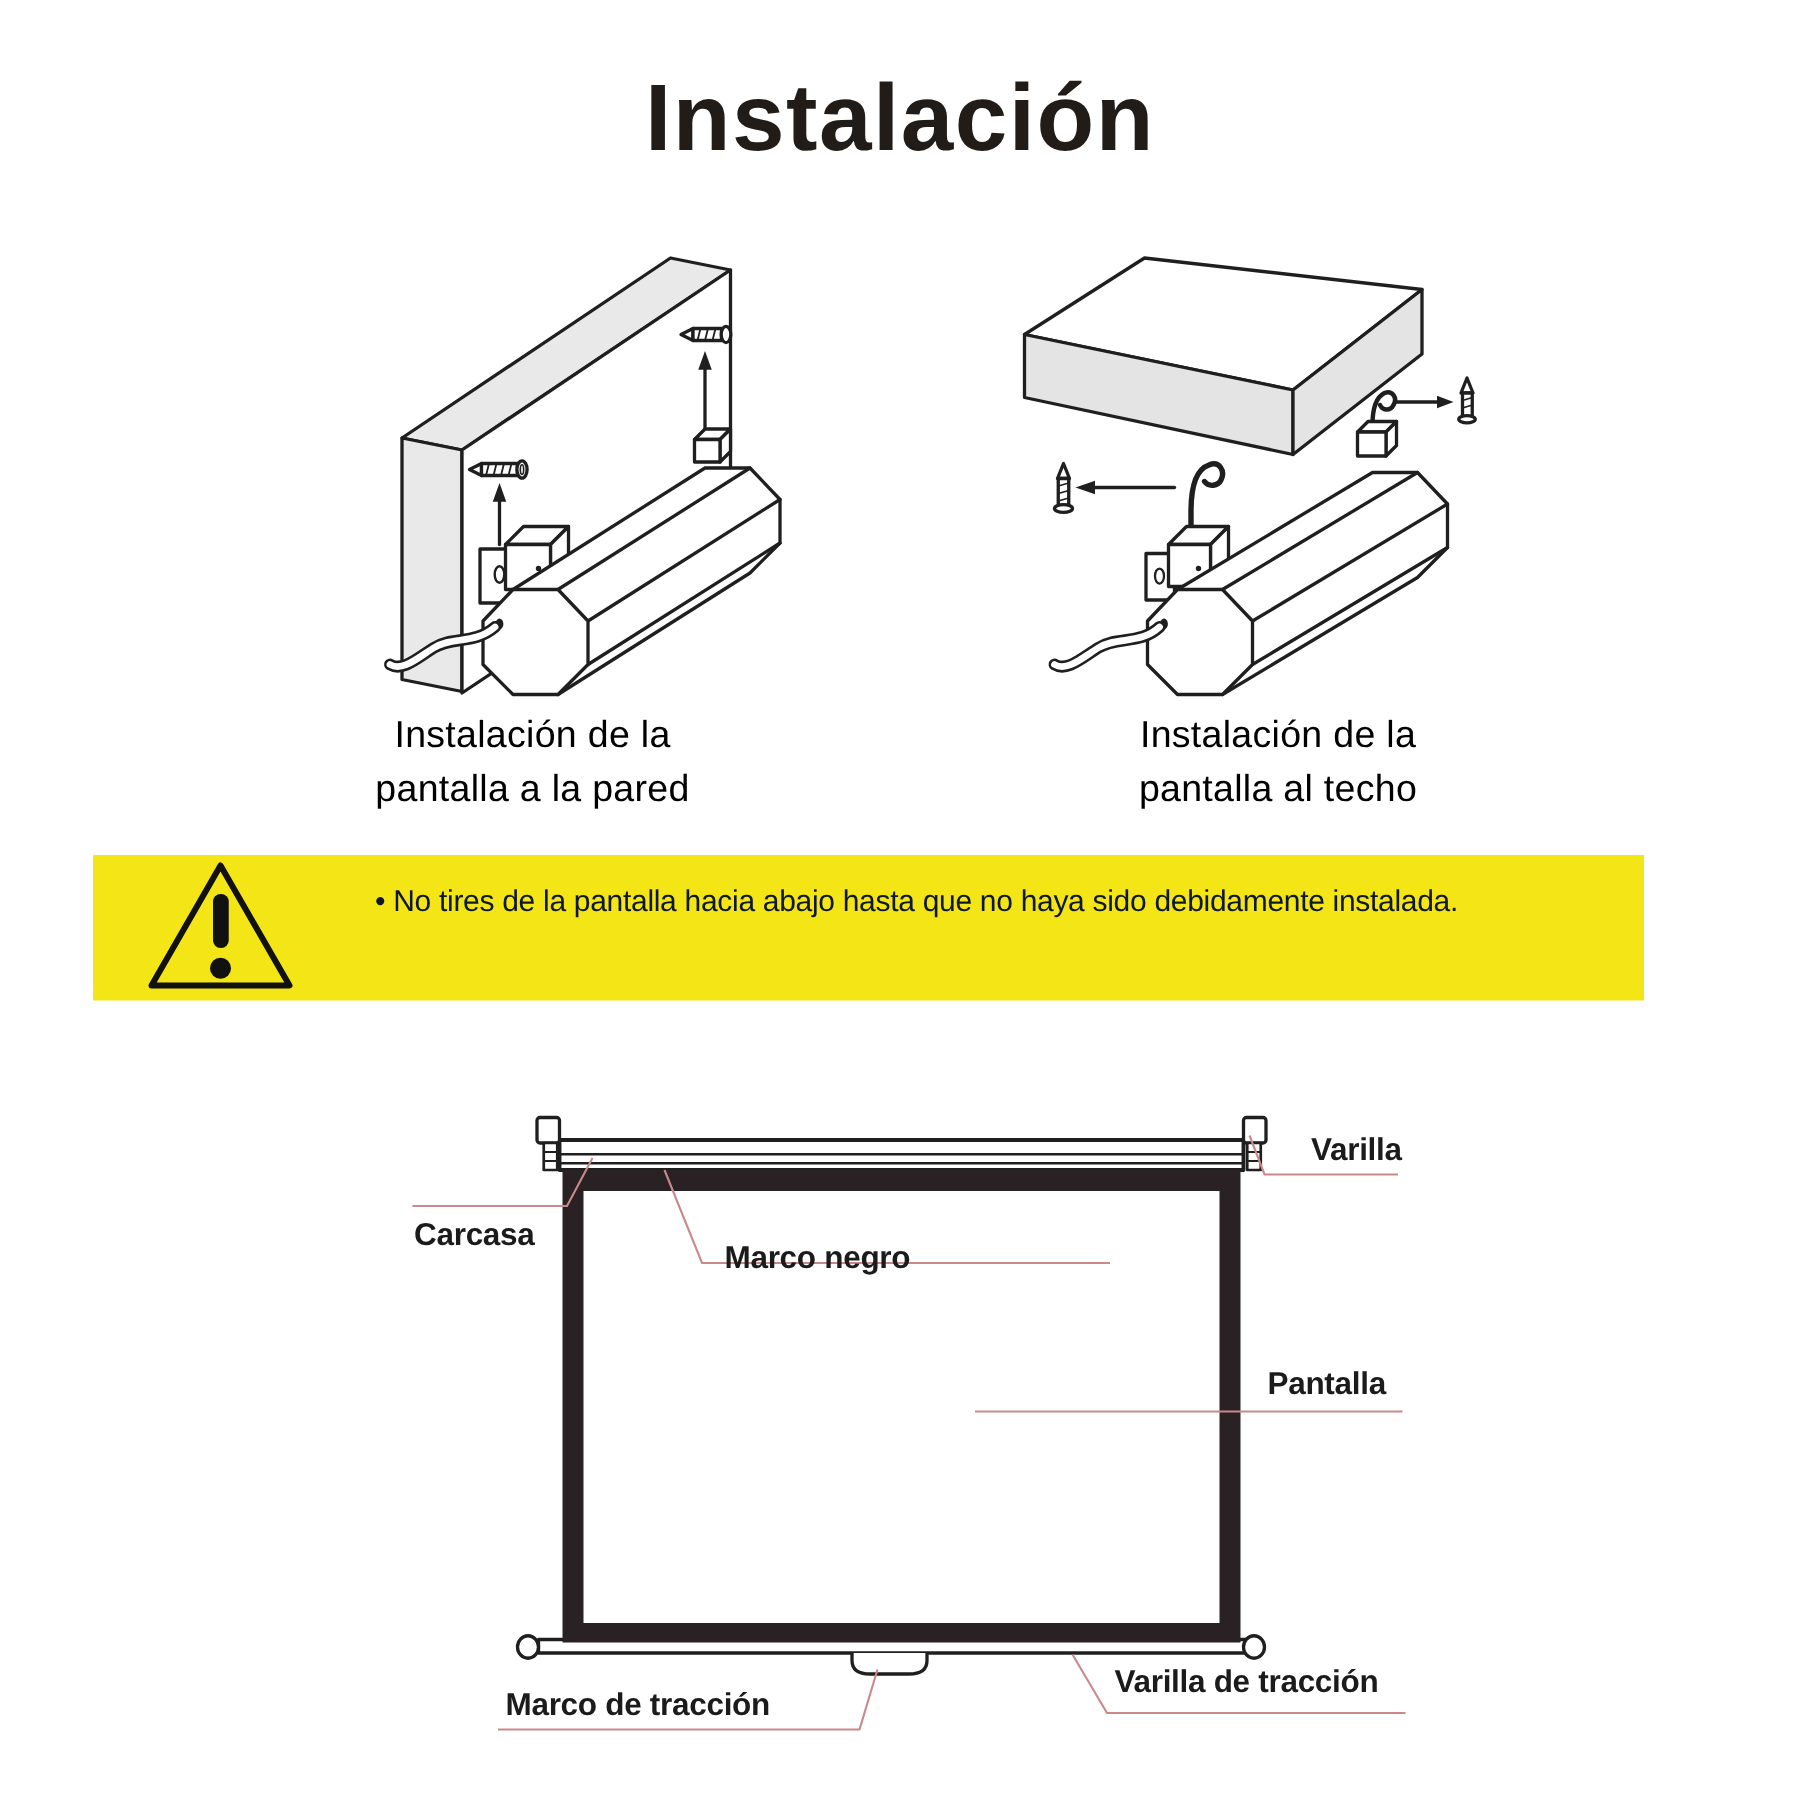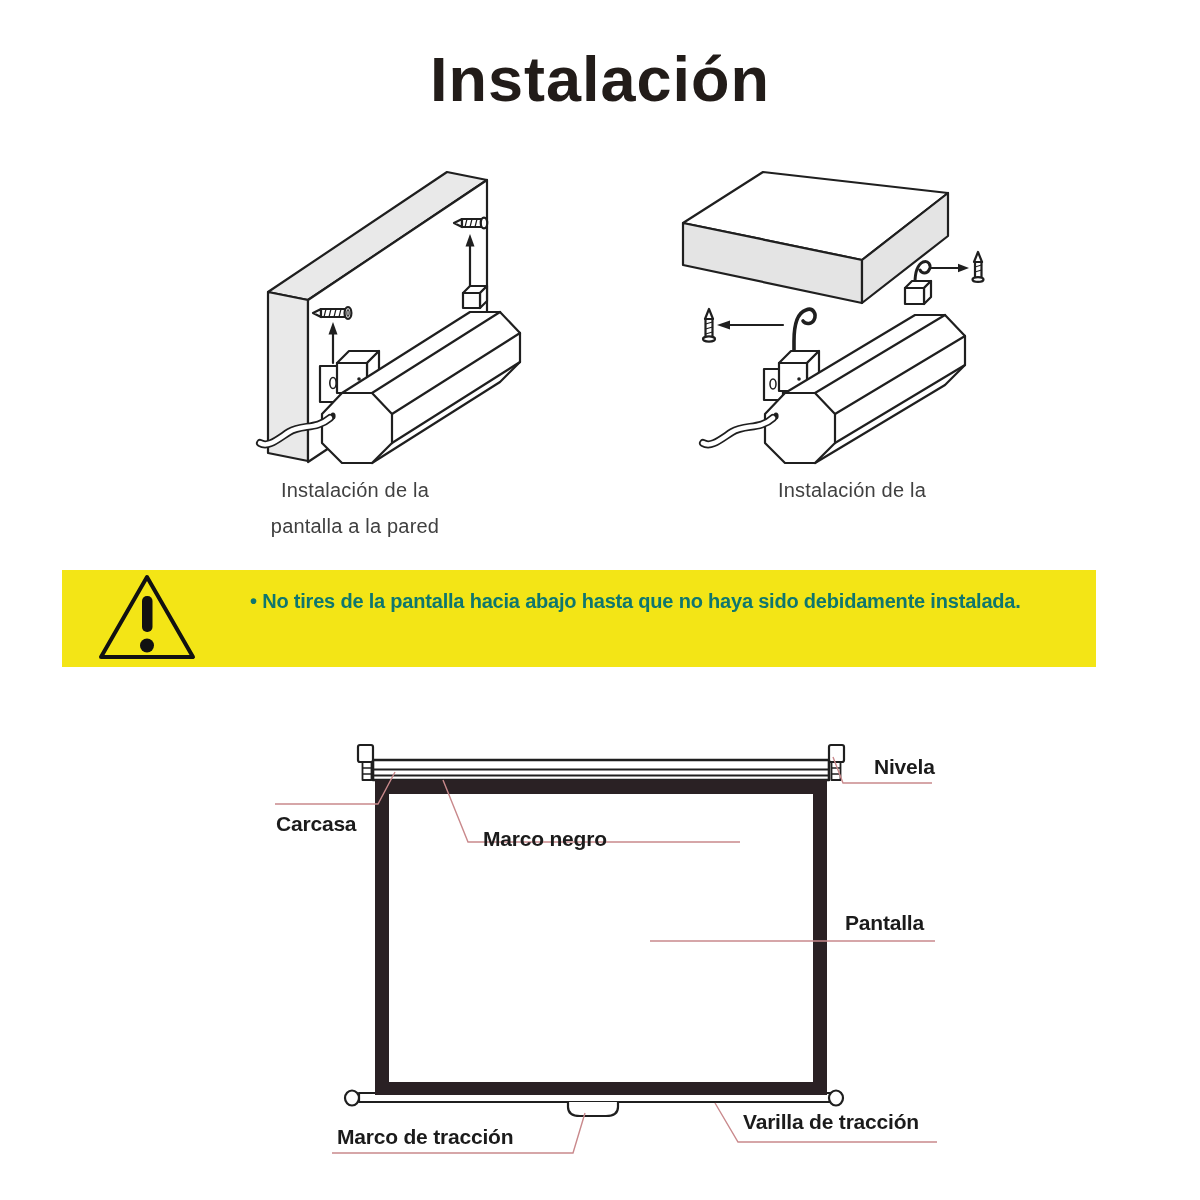--- a/index.html
+++ b/index.html
@@ -6,30 +6,30 @@
   #page{
     position:relative;width:1096px;height:1200px;background:#ffffff;overflow:hidden;
     font-family:"Liberation Sans", sans-serif;
   }
   .title{
     position:absolute;left:0;top:44px;width:1200px;text-align:center;
     font-size:63px;font-weight:800;letter-spacing:1px;color:#221c19;line-height:70px;
   }
   .caption{
     position:absolute;width:230px;text-align:center;
-    font-size:20px;font-weight:400;color:#404040;line-height:36px;letter-spacing:0.2px;
+    font-size:25px;font-weight:400;color:#000000;line-height:36px;letter-spacing:0.2px;
   }
   .caption.wall{left:240px;top:472px;}
   .caption.ceiling{left:737px;top:472px;}
   .banner{
     position:absolute;left:62px;top:570px;width:1075px;height:97px;background:#F3E516;
   }
   .banner-text{
     position:absolute;left:188px;top:17px;
-    font-size:20px;font-weight:bold;color:#0f766e;line-height:29px;letter-spacing:-0.2px;white-space:nowrap;
+    font-size:20px;font-weight:normal;color:#0f172a;line-height:29px;letter-spacing:-0.2px;white-space:nowrap;
   }
   .part-label{
     position:absolute;font-size:21px;font-weight:bold;color:#1b1b1b;letter-spacing:-0.2px;white-space:nowrap;
   }
   .lbl-arillo{left:874px;top:755px;}
   .lbl-carcasa{left:276px;top:812px;}
   .lbl-marco{left:483px;top:812px;margin-top:15px;}
   .lbl-pantalla{left:845px;top:911px;}
   .lbl-anillo{left:337px;top:1125px;}
   .lbl-varilla{left:743px;top:1110px;}
@@ -155,20 +155,21 @@
       </g>
     </g>
   </svg>
 
   <div class="caption wall">
     <div>Instalación de la</div>
     <div>pantalla a la pared</div>
   </div>
   <div class="caption ceiling">
     <div>Instalación de la</div>
+    <div>pantalla al techo</div>
   </div>
 
   <div class="banner">
     <svg style="left:34px;top:2px" width="104" height="92" viewBox="0 0 104 92">
       <polygon points="51,5 97,85 5,85" fill="none" stroke="#111111" stroke-width="4" stroke-linejoin="round"></polygon>
       <rect x="46" y="24" width="10.5" height="36" rx="5" fill="#111111"></rect>
       <circle cx="51" cy="73.5" r="7" fill="#111111"></circle>
     </svg>
     <div class="banner-text">
       <div>• No tires de la pantalla hacia abajo hasta que no haya sido debidamente instalada.</div>
@@ -206,20 +207,20 @@
     <g stroke="#C9898C" stroke-width="1.4" fill="none">
       <path d="M35,74 L138,74 L155,42"></path>
       <path d="M203,50 L228,112 L500,112"></path>
       <path d="M593,27 L603,53 L692,53"></path>
       <path d="M410,211 L695,211"></path>
       <path d="M345,383 L333,423 L92,423"></path>
       <path d="M475,373 L498,412 L697,412"></path>
     </g>
   </svg>
 
-  <div class="part-label lbl-arillo">Nivela</div>
+  <div class="part-label lbl-arillo">Varilla</div>
   <div class="part-label lbl-carcasa">Carcasa</div>
   <div class="part-label lbl-marco">Marco negro</div>
   <div class="part-label lbl-pantalla">Pantalla</div>
   <div class="part-label lbl-anillo">Marco de tracción</div>
   <div class="part-label lbl-varilla">Varilla de tracción</div>
 
 </div>
 
 </body></html>

